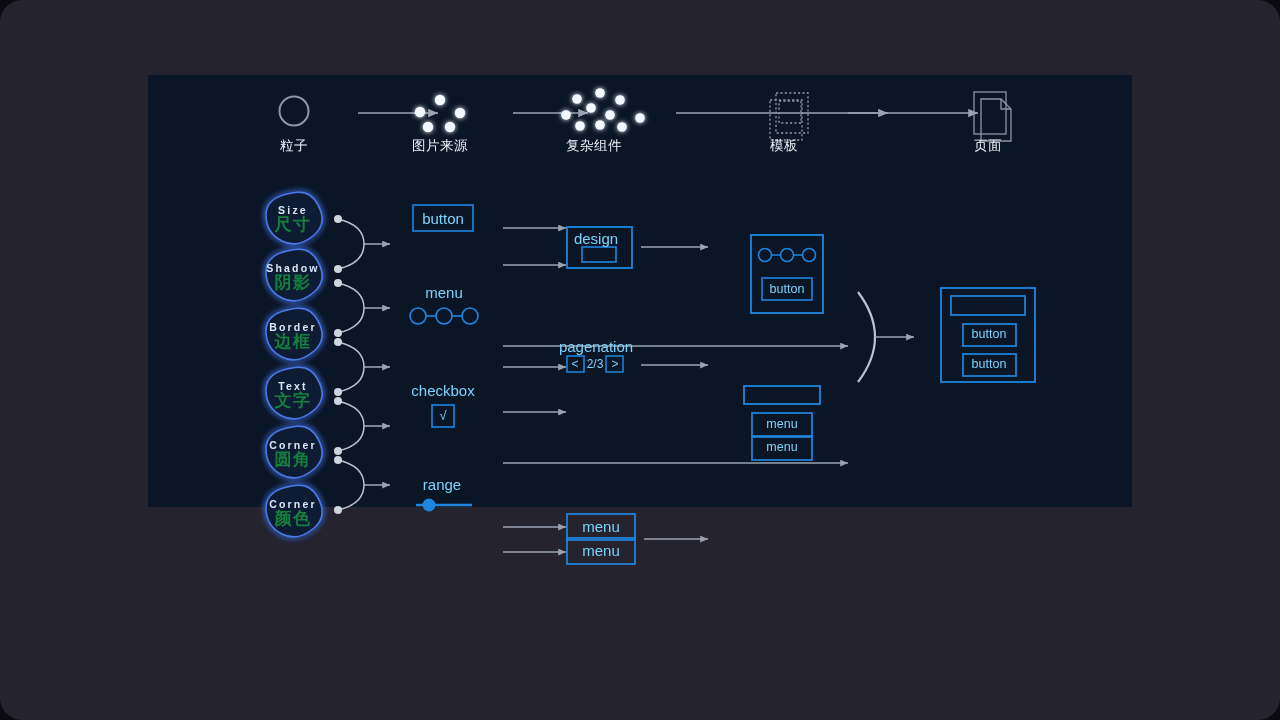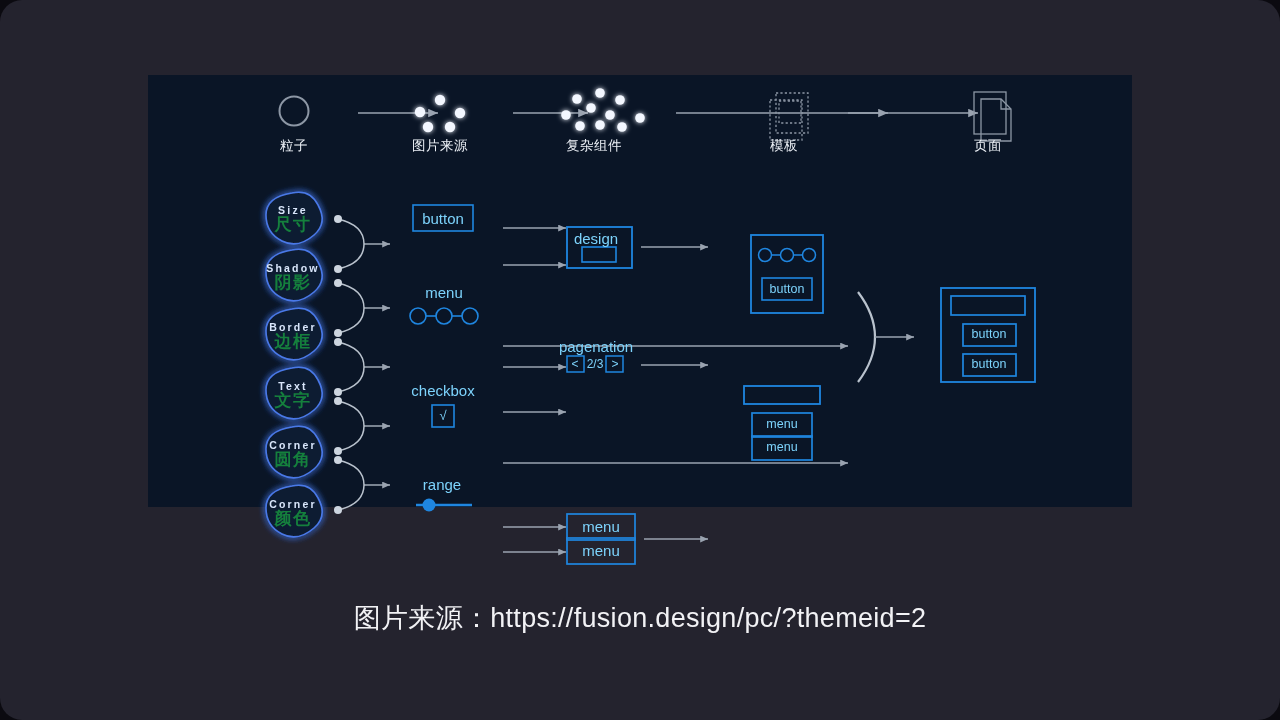--- a/index.html
+++ b/index.html
@@ -299,14 +299,13 @@
     <div class="cmplbl" style="left:453px;top:467px">menu</div>
 
     <div class="cmplbl" style="left:639px;top:207px;font-size:12.5px">button</div>
     <div class="cmplbl" style="left:634px;top:342px;font-size:12.5px">menu</div>
     <div class="cmplbl" style="left:634px;top:365px;font-size:12.5px">menu</div>
 
     <div class="cmplbl" style="left:841px;top:252px;font-size:12.5px">button</div>
     <div class="cmplbl" style="left:841px;top:282px;font-size:12.5px">button</div>
   </div>
 
-  <div class="caption">图片来源：https://fusion.design/pc/?themeid=2</div>
 </div>
 
 </body></html>

